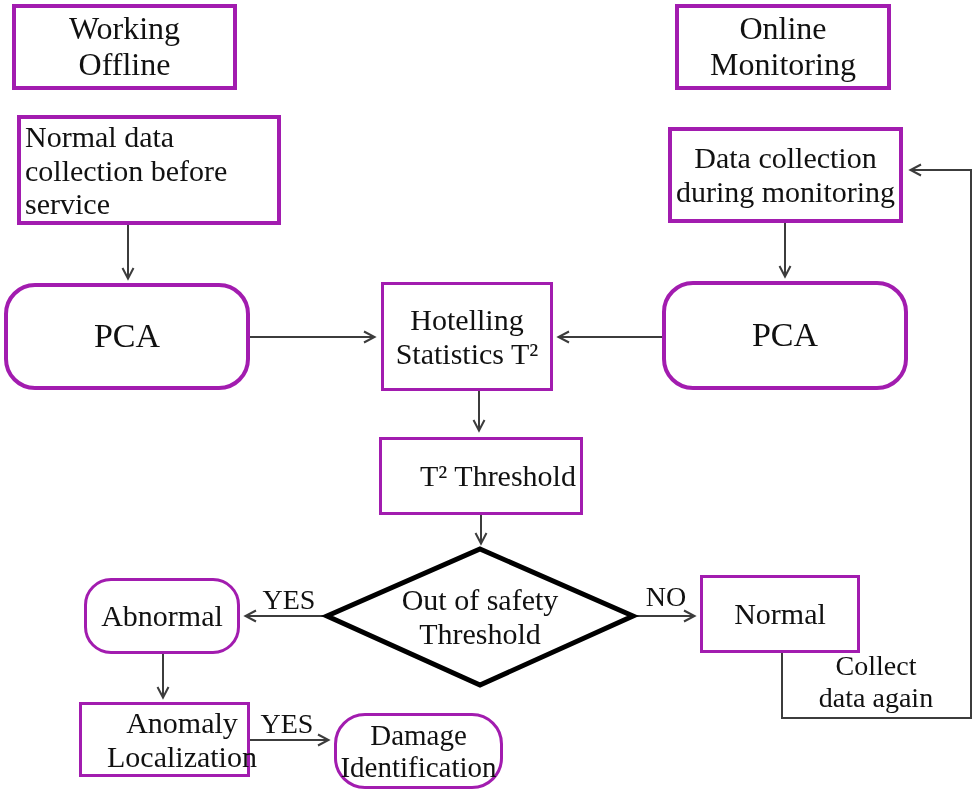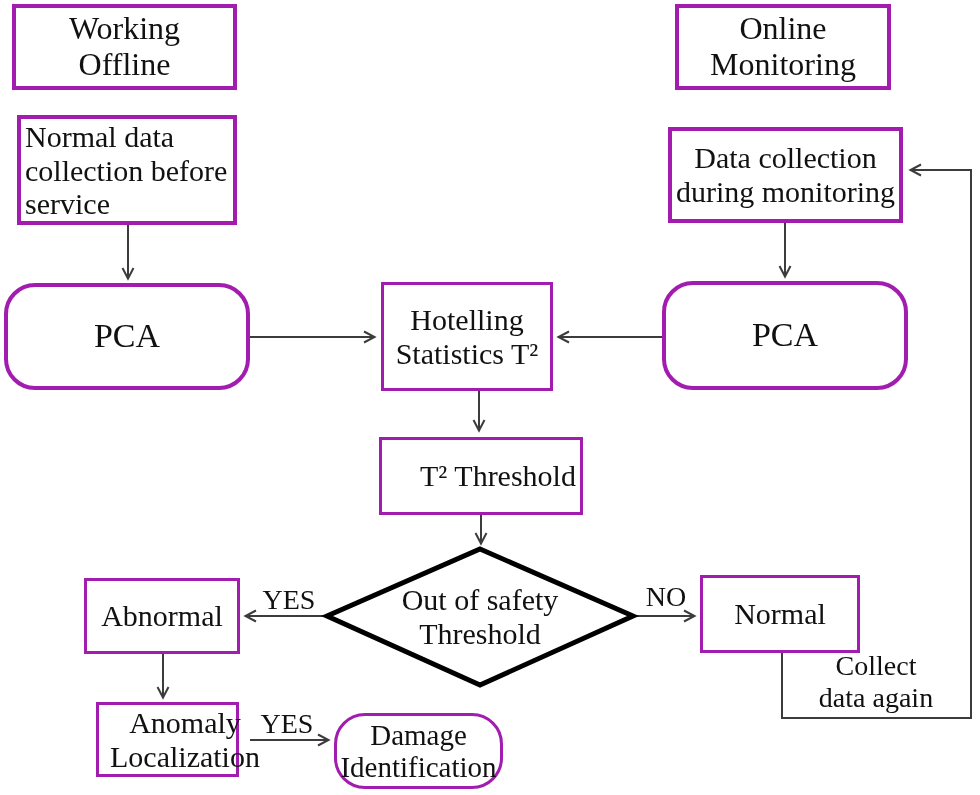--- a/index.html
+++ b/index.html
@@ -88,44 +88,44 @@
 
     <polygon points="480,549 633,616 480,685 327,616" fill="#ffffff" stroke="#000000" stroke-width="5"></polygon>
   </svg>
 
   <div class="node thick header" style="left:12px; top:4px; width:225px; height:86px;">Working
 Offline</div>
 
   <div class="node thick header" style="left:675px; top:4px; width:216px; height:86px;">Online
 Monitoring</div>
 
-  <div class="node thick left-text" style="left:17px; top:115px; width:220px; height:110px;">Normal data
+  <div class="node thick left-text" style="left:17px; top:115px; width:264px; height:110px;">Normal data
 collection before
 service</div>
 
   <div class="node thick" style="left:668px; top:127px; width:235px; height:96px;">Data collection
 during monitoring</div>
 
   <div class="node thick pca" style="left:4px; top:283px; width:246px; height:107px;">PCA</div>
 
   <div class="node thick pca" style="left:662px; top:281px; width:246px; height:109px;">PCA</div>
 
   <div class="node" style="left:381px; top:282px; width:172px; height:109px;">Hotelling
 Statistics T²</div>
 
   <div class="node" style="left:379px; top:437px; width:204px; height:78px;padding-left:34px;">T² Threshold</div>
 
   <div class="diamond-text" style="left:355px; top:580px; width:250px; height:74px;">Out of safety
 Threshold</div>
 
-  <div class="node" style="left:84px; top:578px; width:156px; height:76px;">Abnormal</div>
+  <div class="node" style="left:84px; top:578px; width:156px; height:76px;border-radius:27px;">Abnormal</div>
 
   <div class="node" style="left:700px; top:575px; width:160px; height:78px;">Normal</div>
 
-  <div class="node" style="left:96px; top:702px; width:143px; height:75px;padding-left:35px;">Anomaly
+  <div class="node" style="left:79px; top:702px; width:171px; height:75px;padding-left:35px;">Anomaly
 Localization</div>
 
   <div class="node" style="left:334px; top:713px; width:169px; height:76px; font-size:29px;border-radius:31px;">Damage
 Identification</div>
 
   <div class="edge-label" style="left:258px; top:584px; width:62px;">YES</div>
 
   <div class="edge-label" style="left:637px; top:581px; width:58px;">NO</div>
 
   <div class="edge-label" style="left:256px; top:708px; width:62px;">YES</div>

